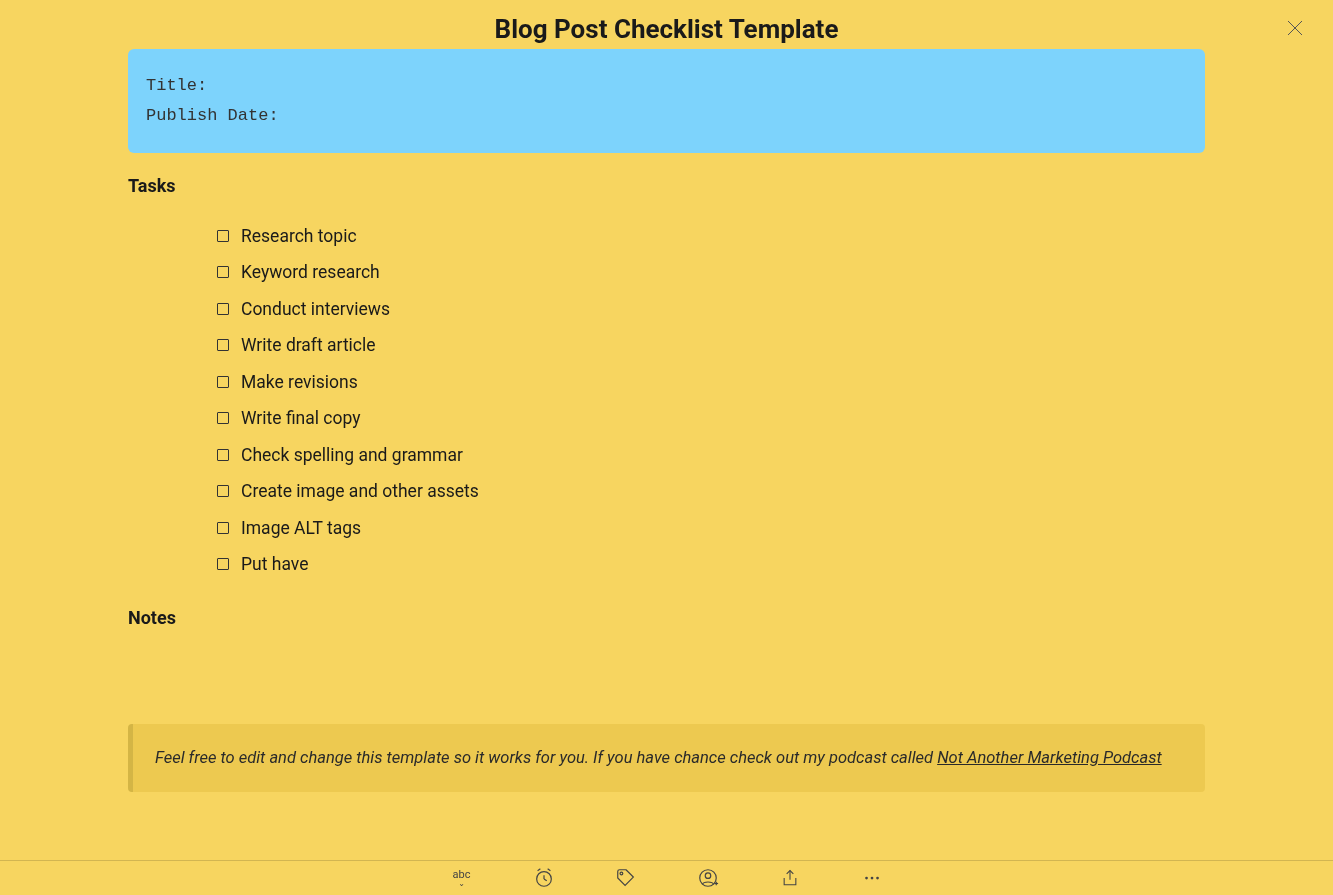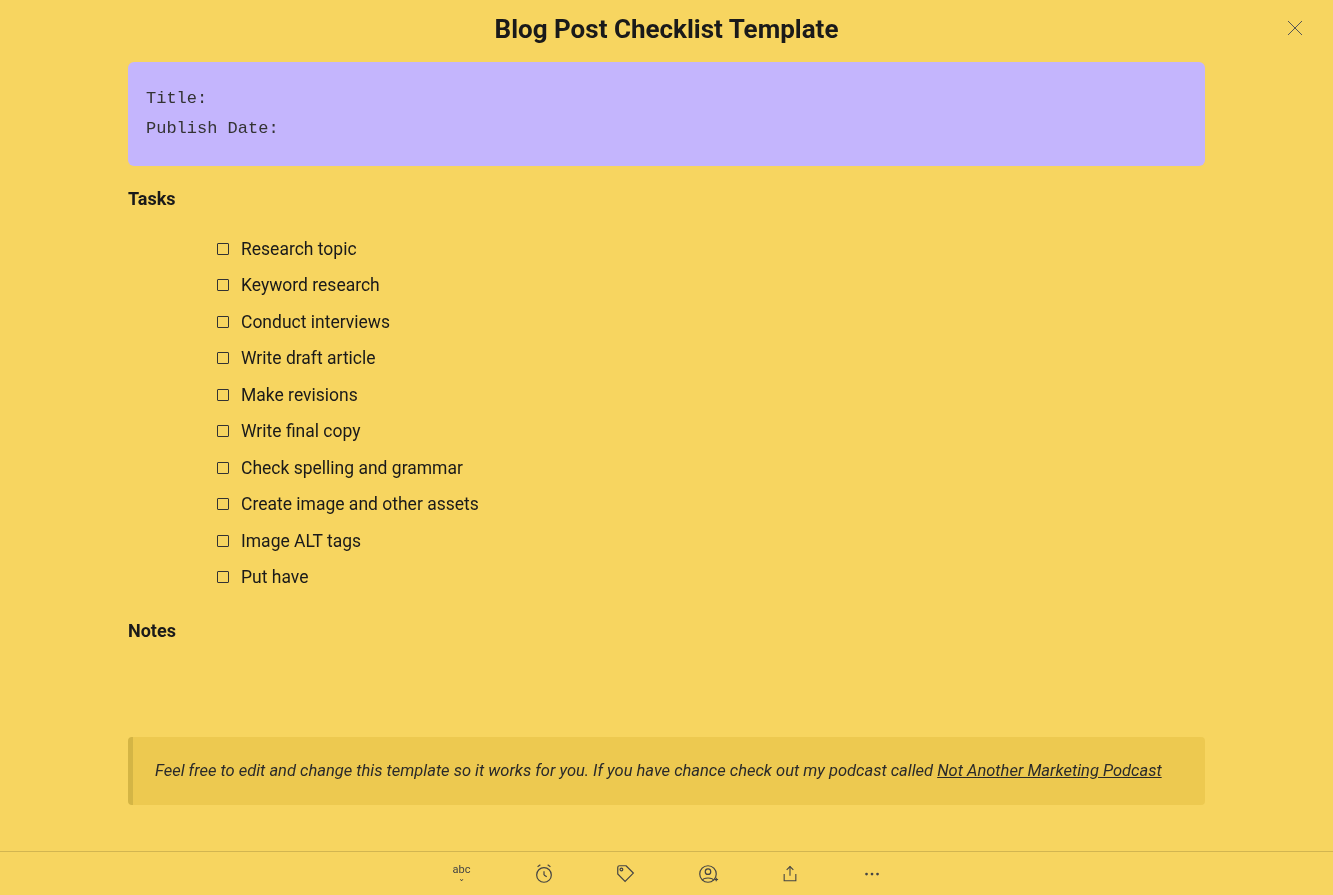--- a/index.html
+++ b/index.html
@@ -13,42 +13,42 @@
       color: #2a2a2a;
       width: 1333px;
       height: 895px;
       position: relative;
       overflow: hidden;
     }
     .header {
       display: flex;
       align-items: center;
       justify-content: center;
-      padding: 14px 20px 18px;
+      padding: 14px 20px 5px;
       position: relative;
     }
     .title {
       font-size: 26px;
       font-weight: 700;
       color: #1a1a1a;
     }
     .close-btn {
       position: absolute;
       right: 28px;
       top: 18px;
       width: 20px;
       height: 20px;
       cursor: pointer;
       color: #555;
     }
     .content {
       padding: 0 128px;
     }
     .code-block {
-      background-color: #c4b5fd;
+      background-color: #7dd3fc;
       border-radius: 6px;
       padding: 22px 18px;
       font-family: "Courier New", monospace;
       font-size: 17px;
       color: #333;
       line-height: 1.75;
       margin-bottom: 22px;
     }
     .section-heading {
       font-size: 18px;
@@ -97,21 +97,21 @@
     }
     .footer-message a {
       color: #2a2a2a;
       text-decoration: underline;
     }
     .toolbar {
       position: absolute;
       bottom: 0;
       left: 0;
       right: 0;
-      height: 44px;
+      height: 35px;
       border-top: 1px solid rgba(0,0,0,0.15);
       display: flex;
       align-items: center;
       justify-content: center;
       gap: 58px;
     }
     .toolbar-item {
       width: 24px;
       height: 24px;
       display: flex;

